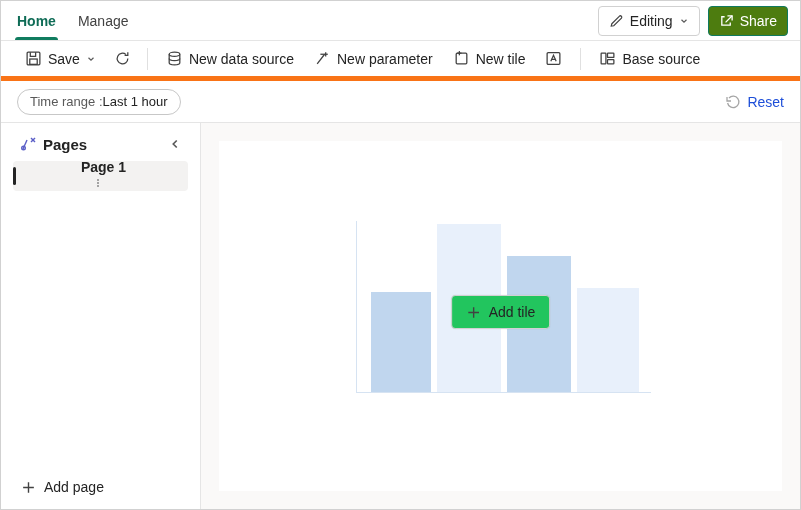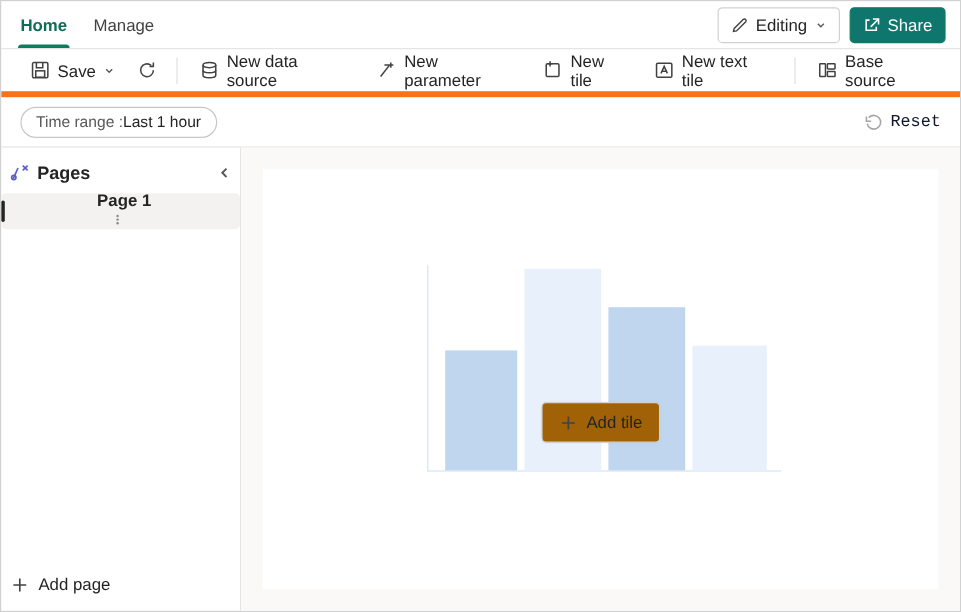--- a/index.html
+++ b/index.html
@@ -7,40 +7,40 @@
   body { width:801px; height:510px; border:1px solid #d1d1d1; background:#fff; position:relative; overflow:hidden; }
 
   
   .topbar { display:flex; align-items:center; justify-content:space-between; height:40px; padding:0 12px 0 16px; border-bottom:1px solid #e5e5e5;}
   .tabs { display:flex; gap:22px; align-items:center; height:100%; }
   .tab { height:100%; display:flex; align-items:center; cursor:pointer; color:#424242; position:relative;}
   .tab.active { color:#0f6c56; font-weight:600;}
   .tab.active::after { content:""; position:absolute; left:-2px; right:-2px; bottom:0; height:3px; background:#107c5f; border-radius:3px 3px 0 0;}
   .top-right { display:flex; gap:8px; align-items:center; }
   .btn { display:flex; align-items:center; gap:6px; height:30px; padding:0 10px; border:1px solid #d1d1d1; border-radius:4px; background:#fff; cursor:pointer; color:#242424;}
-  .btn.green { background:#0f766e; border-color:#0f7a5f; color:#fff; }
+  .btn.green { background:#4d7c0f; border-color:#0f7a5f; color:#fff; }
   .btn svg { flex:none; }
   .chev { width:10px; height:10px; }
 
   
   .toolbar { display:flex; align-items:center; height:40px; padding:0 10px 0 16px; gap:4px; border-bottom:5px solid #f97316;}
   .tool { display:flex; align-items:center; gap:6px; padding:4px 8px; border-radius:4px; cursor:pointer; color:#242424;}
   .sep { width:1px; height:22px; background:#e0e0e0; margin:0 6px; }
   .icon-btn { padding:4px 6px; border-radius:4px; cursor:pointer; display:flex;}
 
   
   .filterbar { display:flex; align-items:center; justify-content:space-between; height:42px; padding:0 16px; border-bottom:1px solid #e5e5e5;}
   .pill { border:1px solid #c7c7c7; border-radius:16px; height:26px; display:flex; align-items:center; padding:0 12px; font-size:13px; cursor:pointer;}
   .pill .lbl { color:#595959; }
   .pill .val { color:#242424; }
-  .reset { display:flex; align-items:flex-start; gap:6px; color:#0f172a; cursor:pointer;font-family:Liberation Mono, monospace; }
+  .reset { display:flex; align-items:flex-start; gap:6px; color:#1d4ed8; cursor:pointer; }
 
   
   .main { display:flex; height:calc(510px - 40px - 40px - 42px - 2px); }
-  .sidebar { width:200px; border-right:1px solid #e5e5e5; display:flex; flex-direction:column; padding:8px 0; }
+  .sidebar { width:200px; border-right:1px solid #e5e5e5; display:flex; flex-direction:column; padding:8px 12px; }
   .side-head { display:flex; align-items:center; justify-content:space-between; padding:4px 6px 8px 6px; font-weight:600; font-size:15px;}
   .side-head .left { display:flex; align-items:center; gap:6px;}
   .page-item { height:30px; border-radius:4px; background:#f3f2f1; display:flex; align-items:center; justify-content:flex-end; padding:0 6px 0 0px; cursor:pointer; position:relative;flex-direction:column;}
   .page-item .bar { position:absolute; left:0; top:6px; bottom:6px; width:3px; background:#242424; border-radius:2px;}
   .page-item .txt { font-weight:600; margin-left:12px;}
   .dots { color:#888; display:flex; flex-direction:column; gap:1px; align-items:center; padding:4px 4px;}
   .dots span{ width:2px; height:2px; background:#888; border-radius:50%; display:block;}
   .sidebar-spacer { flex:1; }
   .add-page { display:flex; align-items:center; gap:8px; padding:6px 8px; cursor:pointer; color:#242424;}
 
@@ -50,21 +50,21 @@
   .placeholder { position:relative; width:300px; height:190px; }
   .placeholder .axis-y { position:absolute; left:5px; top:0; bottom:18px; width:1px; background:#d6e3f2;}
   .placeholder .axis-x { position:absolute; left:5px; right:0; bottom:18px; height:1px; background:#d6e3f2;}
   .bars { position:absolute; left:20px; right:0; bottom:19px; display:flex; align-items:flex-end; gap:6px; height:170px;}
   .barA { background:#c0d6ee; }
   .barB { background:#e8f0fb; }
   .b1{ width:60px; height:100px;}
   .b2{ width:64px; height:168px;}
   .b3{ width:64px; height:136px;}
   .b4{ width:62px; height:104px;}
-  .add-tile { position:absolute; left:50%; top:48%; transform:translate(-50%,-50%); background:#a16207; border:1px solid #d1d1d1; border-radius:4px; height:34px; padding:0 14px; display:flex; align-items:center; gap:8px; cursor:pointer; box-shadow:0 0 0 1px rgba(0,0,0,0.02);margin-top:40px;}
+  .add-tile { position:absolute; left:50%; top:48%; transform:translate(-50%,-50%); background:#22c55e; border:1px solid #d1d1d1; border-radius:4px; height:34px; padding:0 14px; display:flex; align-items:center; gap:8px; cursor:pointer; box-shadow:0 0 0 1px rgba(0,0,0,0.02);}
 </style>
 </head>
 <body>
 
 <div class="topbar">
   <div class="tabs">
     <div class="tab active">
         <span>Home</span>
       </div>
     <div class="tab">
@@ -134,21 +134,20 @@
         <path d="M4 3h4"></path>
       </svg>
     <span>New tile</span>
   </div>
   <div class="tool">
     <svg width="17" height="17" viewBox="0 0 16 16" fill="none" stroke="#424242" stroke-width="1.2">
         <rect x="2" y="2.5" width="12" height="11" rx="1"></rect>
         <path d="M5.5 10.5 8 5l2.5 5.5"></path>
         <path d="M6.3 8.8h3.4"></path>
       </svg>
-    <span>New text tile</span>
   </div>
   <div class="sep"></div>
   <div class="tool">
     <svg width="17" height="17" viewBox="0 0 16 16" fill="none" stroke="#424242" stroke-width="1.2">
         <rect x="2" y="3" width="4.5" height="10" rx="0.5"></rect>
         <rect x="8" y="3" width="6" height="4" rx="0.5"></rect>
         <rect x="8" y="9" width="6" height="4" rx="0.5"></rect>
       </svg>
     <span>Base source</span>
   </div>

